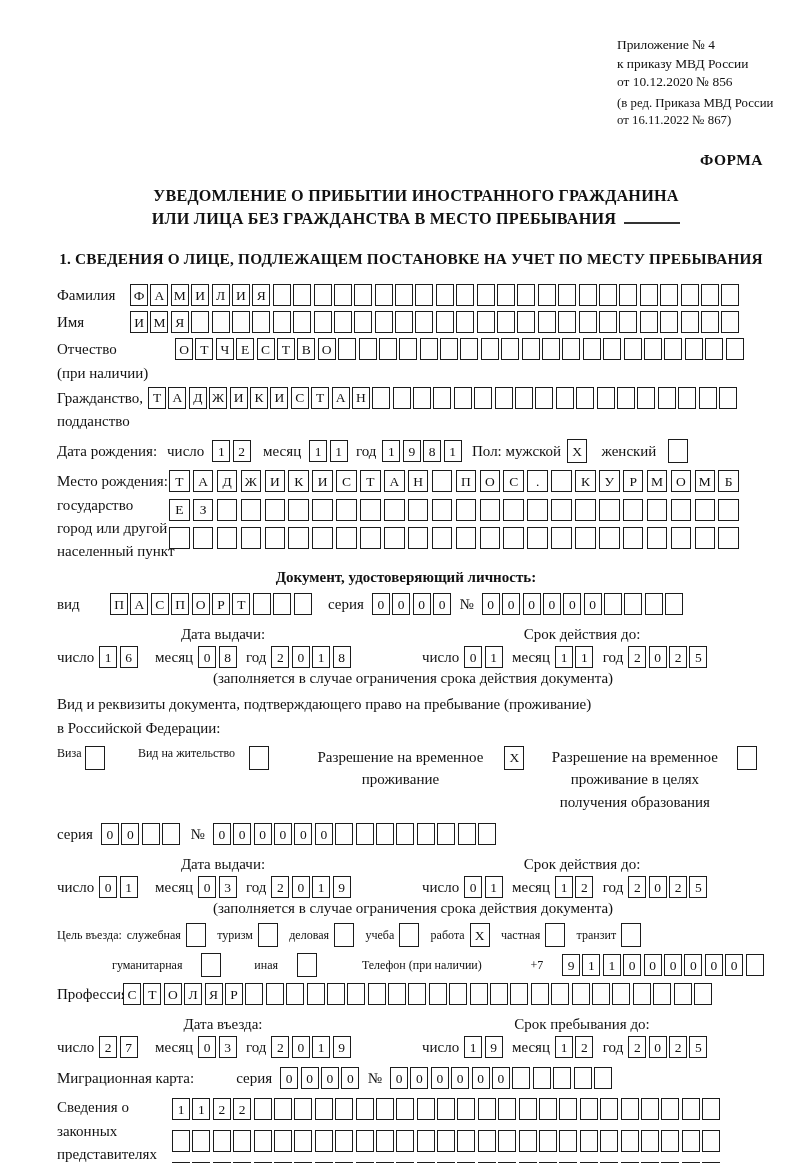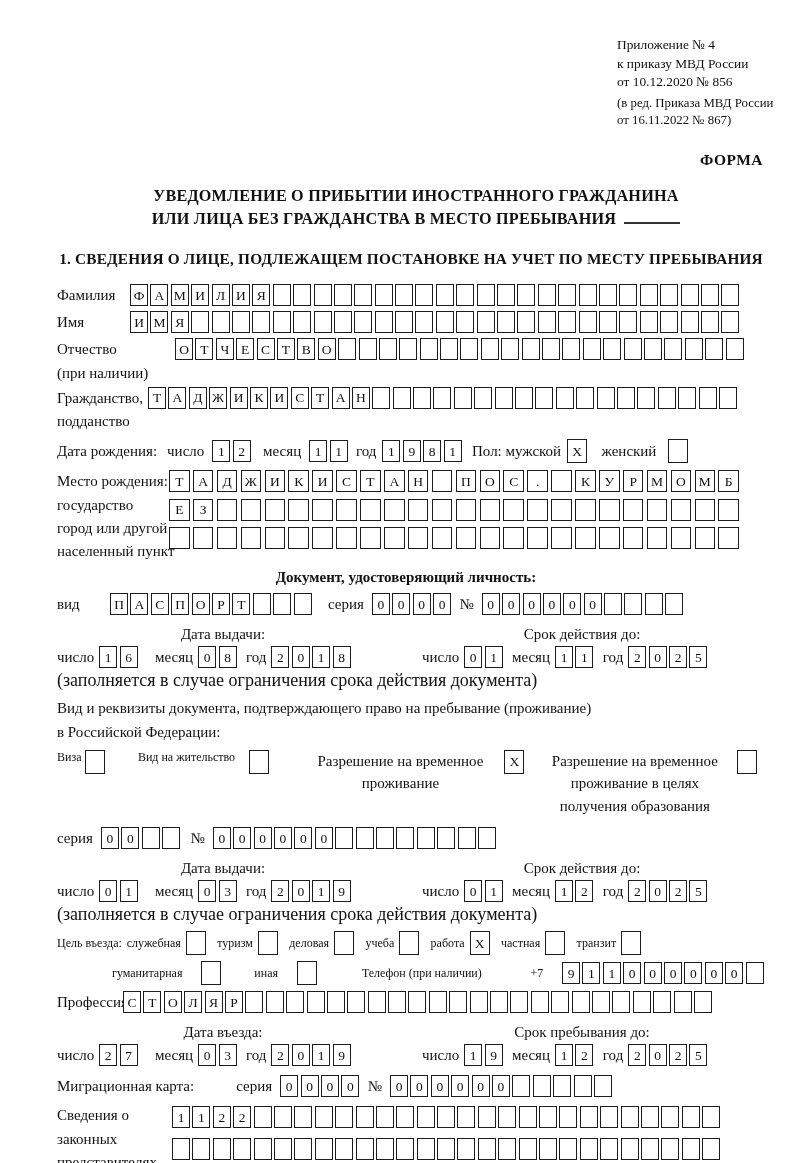--- a/index.html
+++ b/index.html
@@ -49,21 +49,21 @@
   .center-head{font-weight:bold;font-size:15px;text-align:center;margin:6px 0 7px -20px;}
 
   
   .dates-head{display:flex;font-size:15px;margin-top:11px;}
   .dates-head .dl{width:332px;text-align:center;flex:none;}
   .dates-head .dr{flex:1;text-align:center;}
   .dates-row{display:flex;align-items:center;margin-top:3px;}
   .dgroup{display:flex;align-items:center;}
   .dgroup .lbl{margin-right:5px;}
   .dgroup .boxrow{margin-right:7px;}
-  .note-right{font-size:18px;text-align:left;padding-right:6px;margin-top:2px;margin-bottom:6px;}
+  .note-right{font-size:15px;text-align:center;padding-right:6px;margin-top:2px;margin-bottom:6px;}
 
   .intro{font-size:15px;line-height:1.55;margin-top:4px;}
 
   .permit-row{display:flex;align-items:flex-start;margin-top:6px;margin-bottom:10px;}
   .plbl{font-size:12px;white-space:nowrap;}
   .plbl-c{font-size:15px;text-align:center;line-height:1.5;}
   .wp190{width:196px;flex:none;}
   .wp185{width:188px;flex:none;}
 
   .purpose-row{display:flex;align-items:center;margin-top:4px;margin-bottom:6px;}

